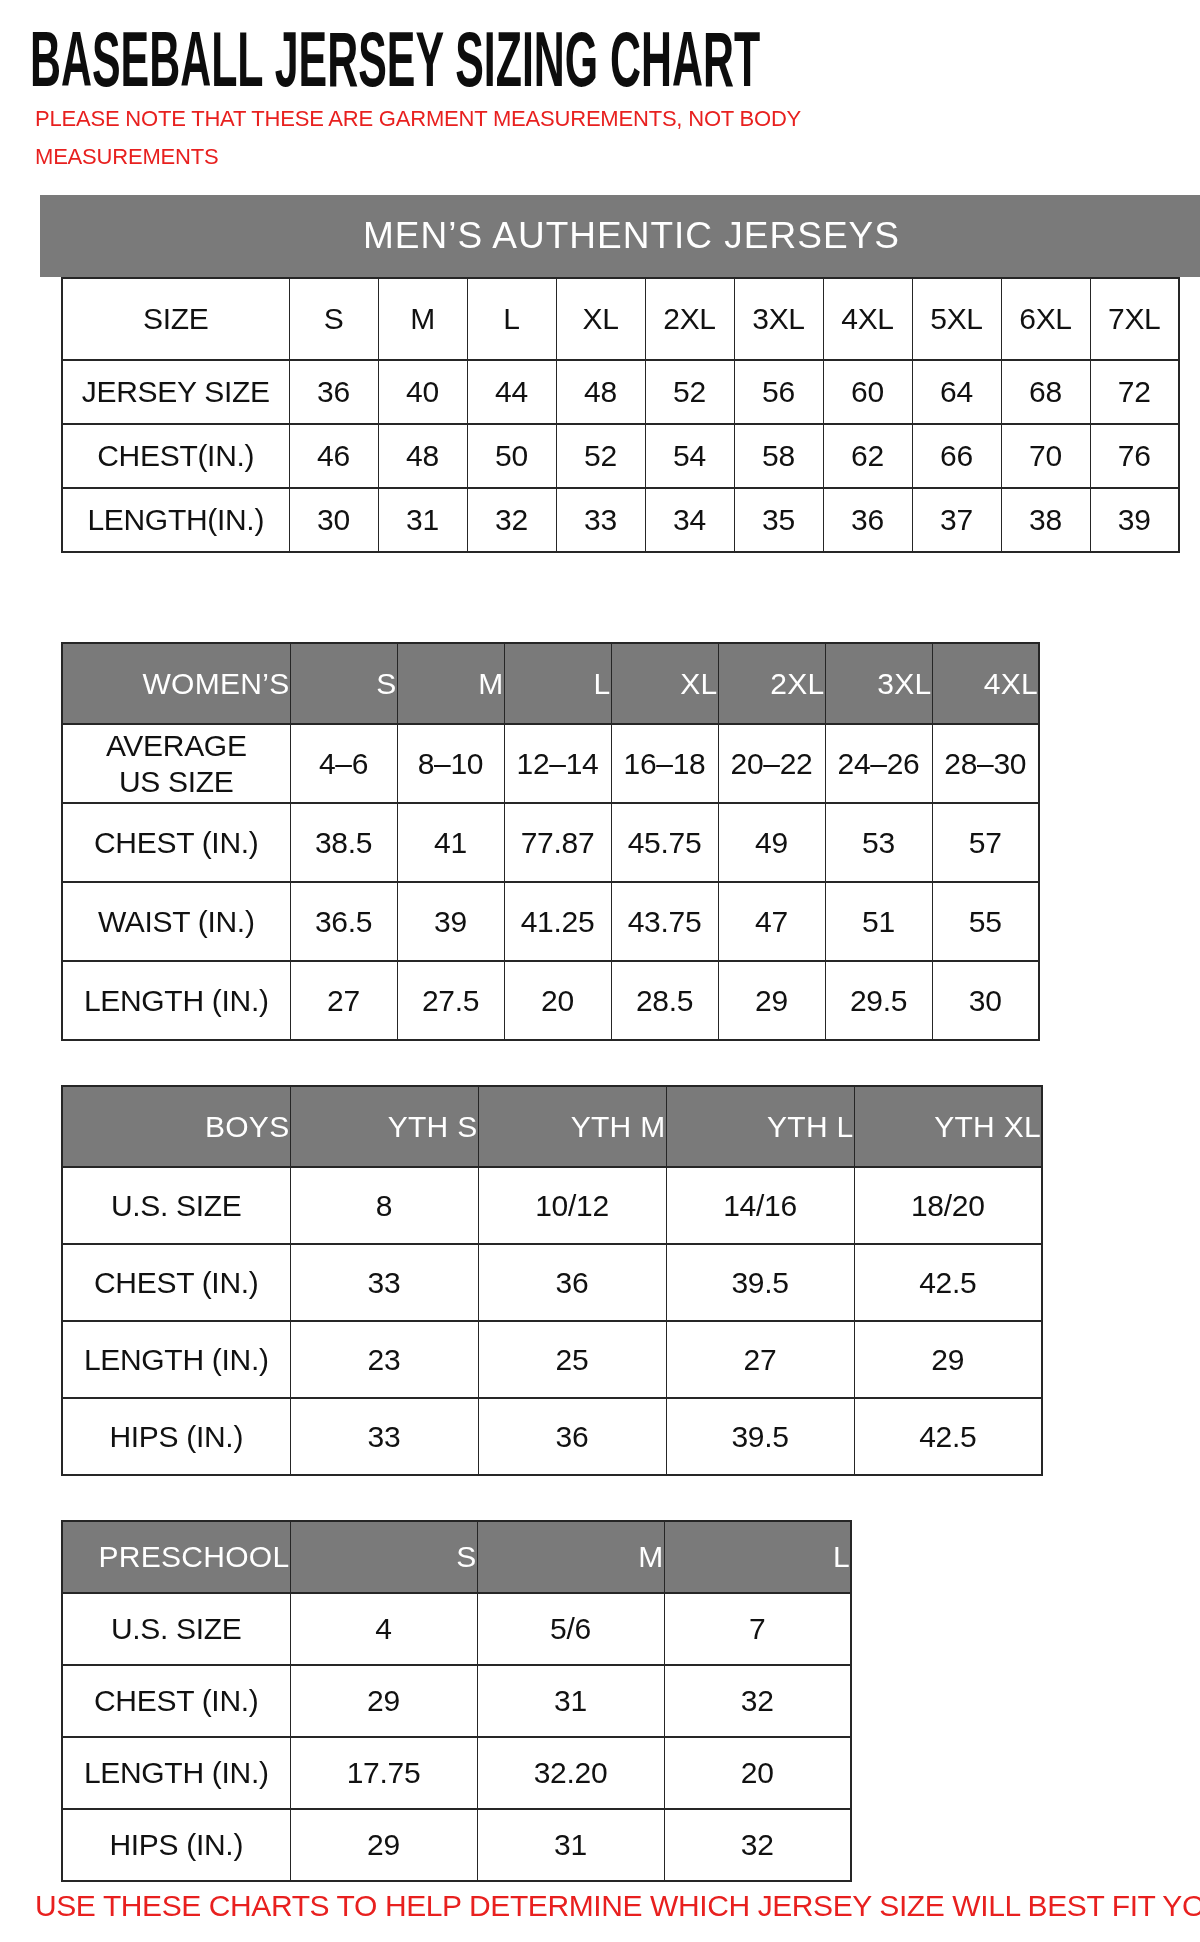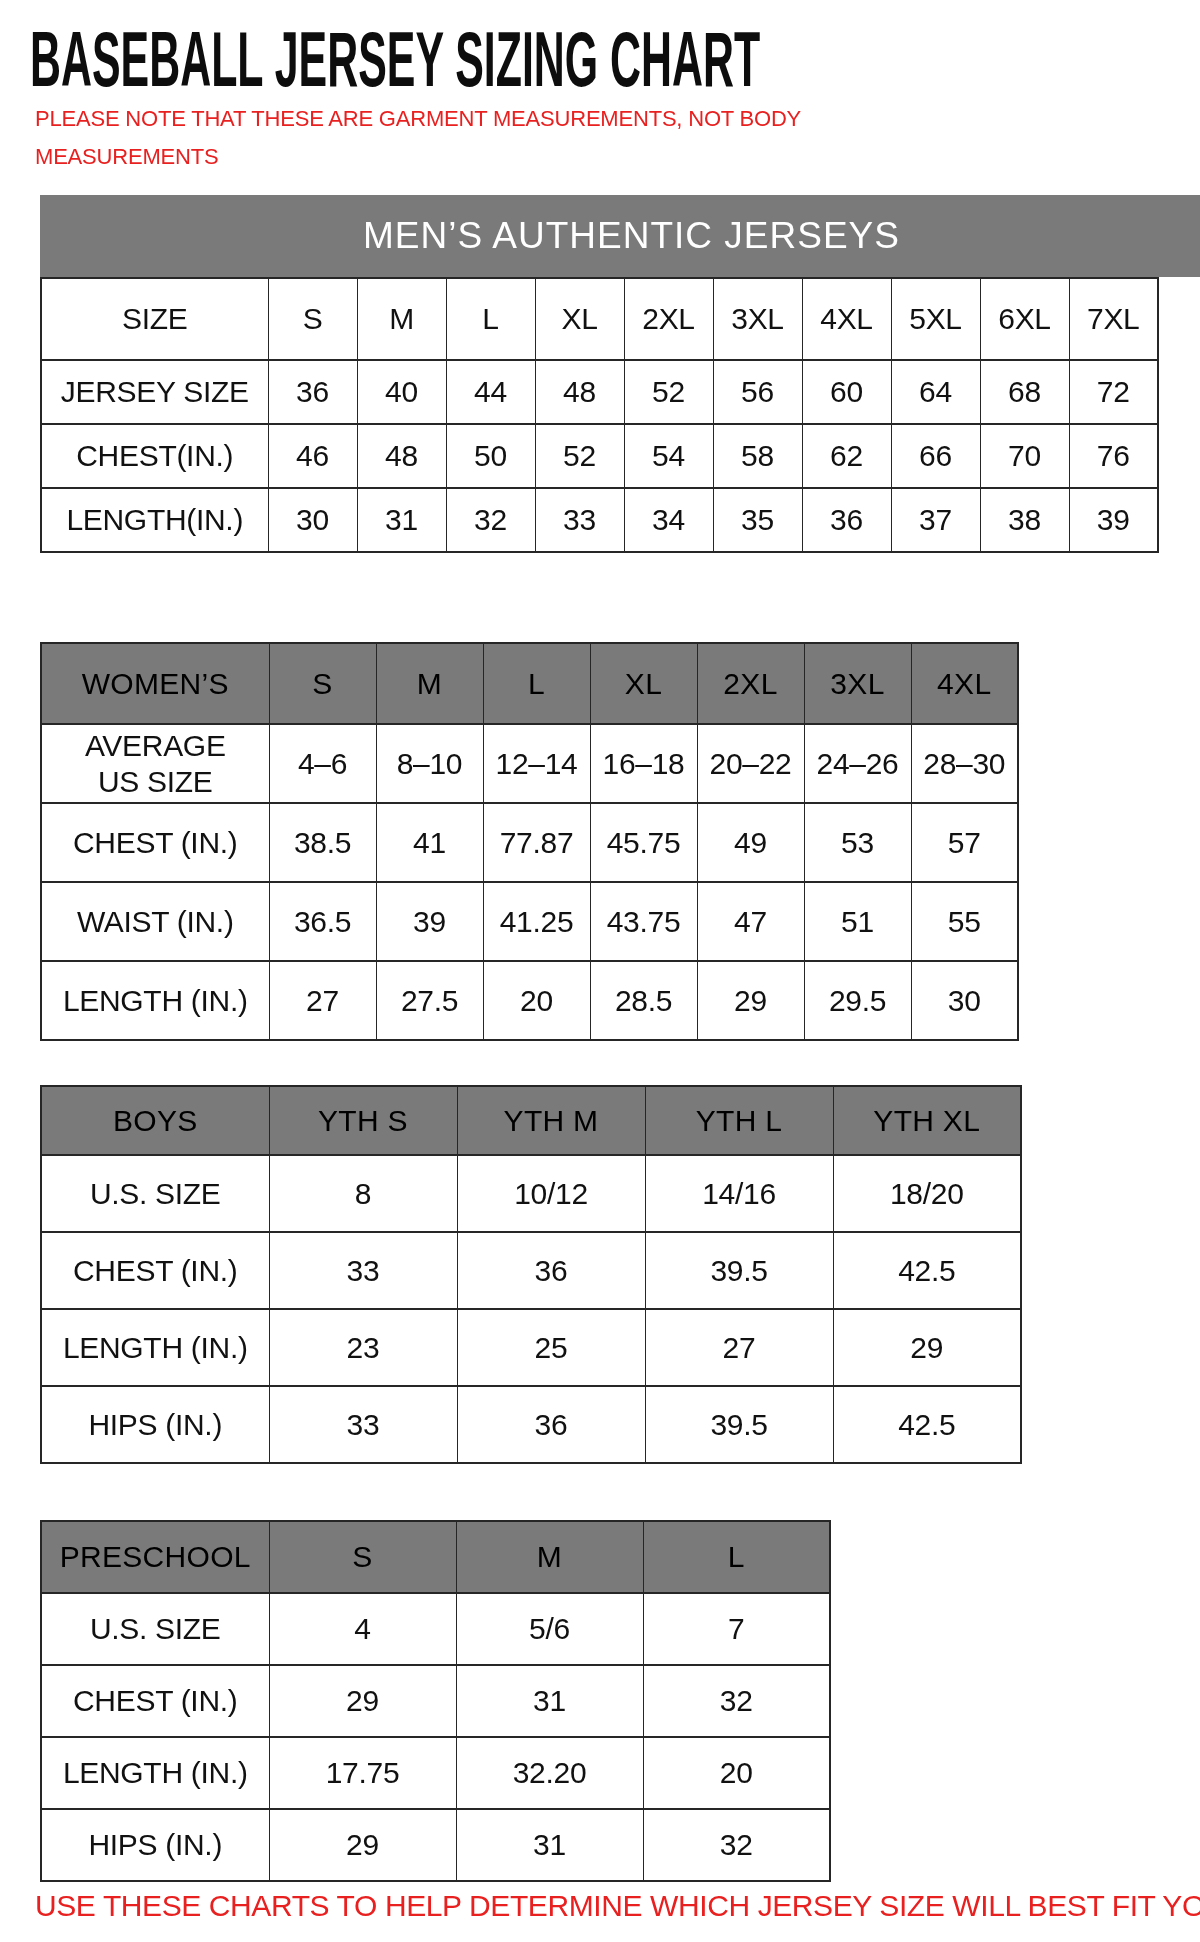--- a/index.html
+++ b/index.html
@@ -34,42 +34,43 @@
   .banner{
     height:82px;width:1183px;
     background:var(--gray);color:#ffffff;
     font-size:37px;letter-spacing:1px;
     display:flex;align-items:center;justify-content:center;
     box-sizing:border-box;
   }
   table.grid{
     border-collapse:collapse;table-layout:fixed;
     border:2px solid var(--border);
+    margin-left:21px;
   }
   table.grid td{
     border:2px solid var(--border);
     border-left-width:1px;border-right-width:1px;
     text-align:center;vertical-align:middle;
     font-size:30px;color:var(--ink);
     letter-spacing:-0.3px;line-height:36px;
     padding:0;white-space:pre-line;
     overflow:hidden;
   }
   table.grid tr.hdr td{
-    background:var(--gray);color:#000000;letter-spacing:0.3px;
+    background:var(--gray);color:#ffffff;letter-spacing:0.3px;text-align:right;
   }
   
   .mens-grid tr{height:64px;}
   .mens-grid tr.first{height:82px;}
   
   .wom-grid tr{height:79px;}
   .wom-grid tr.hdr{height:81px;}
   
   .boys-grid tr{height:77px;}
-  .boys-grid tr.hdr{height:69px;}
+  .boys-grid tr.hdr{height:81px;}
   
   .pre-grid tr{height:72px;border-radius:20px;}
   .footer-note{
     left:35px;top:1889px;
     font-size:30px;color:var(--red);
     white-space:nowrap;letter-spacing:-0.4px;
   }
 </style>
 </head>
 <body>

